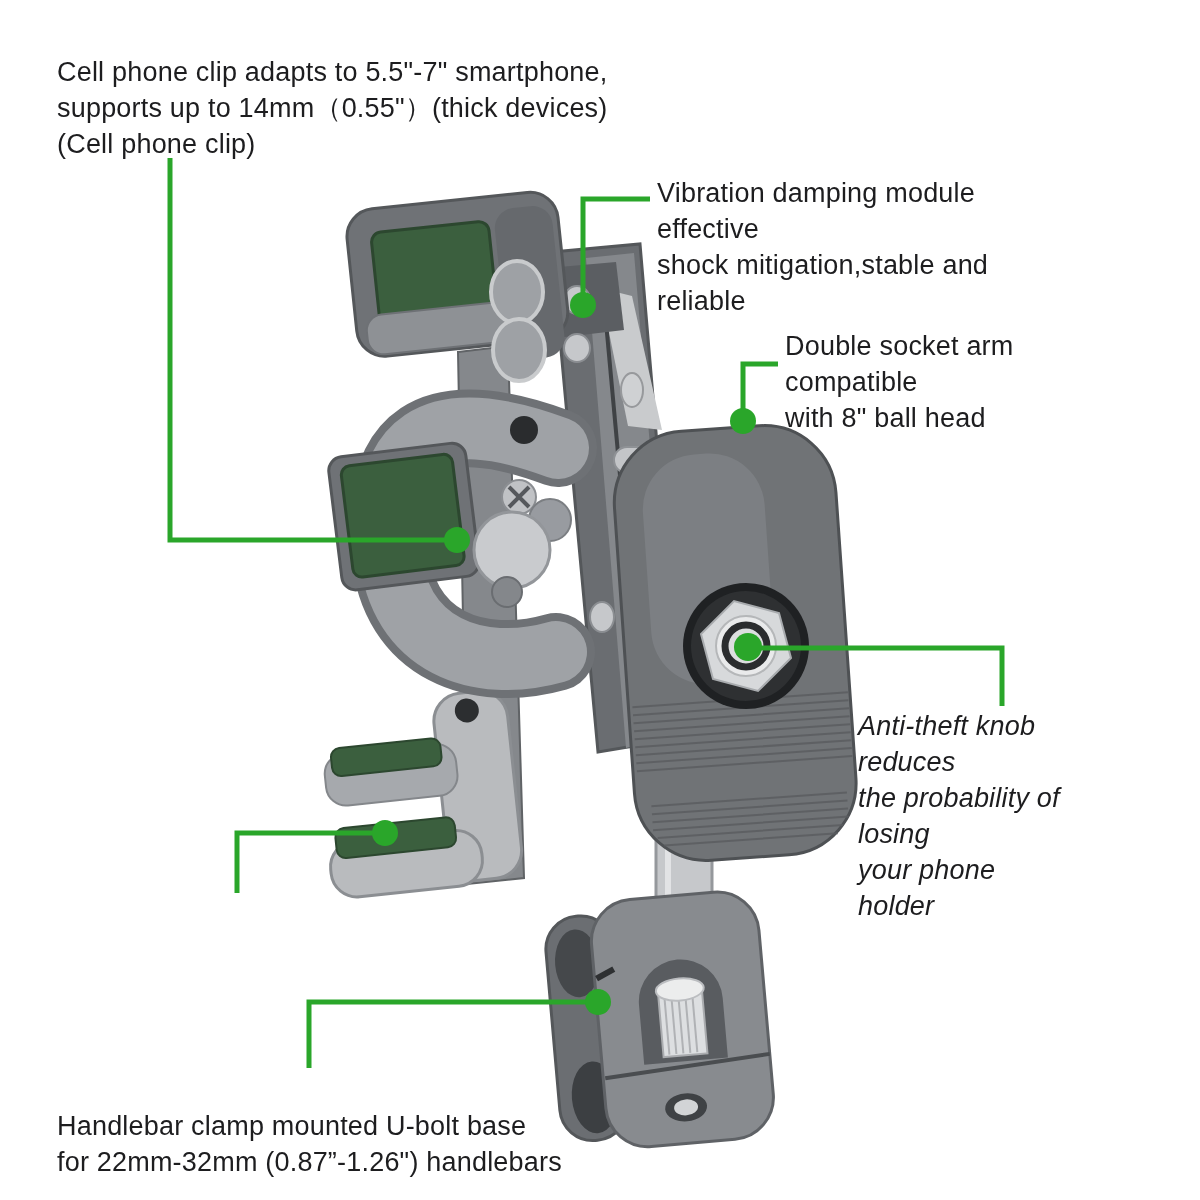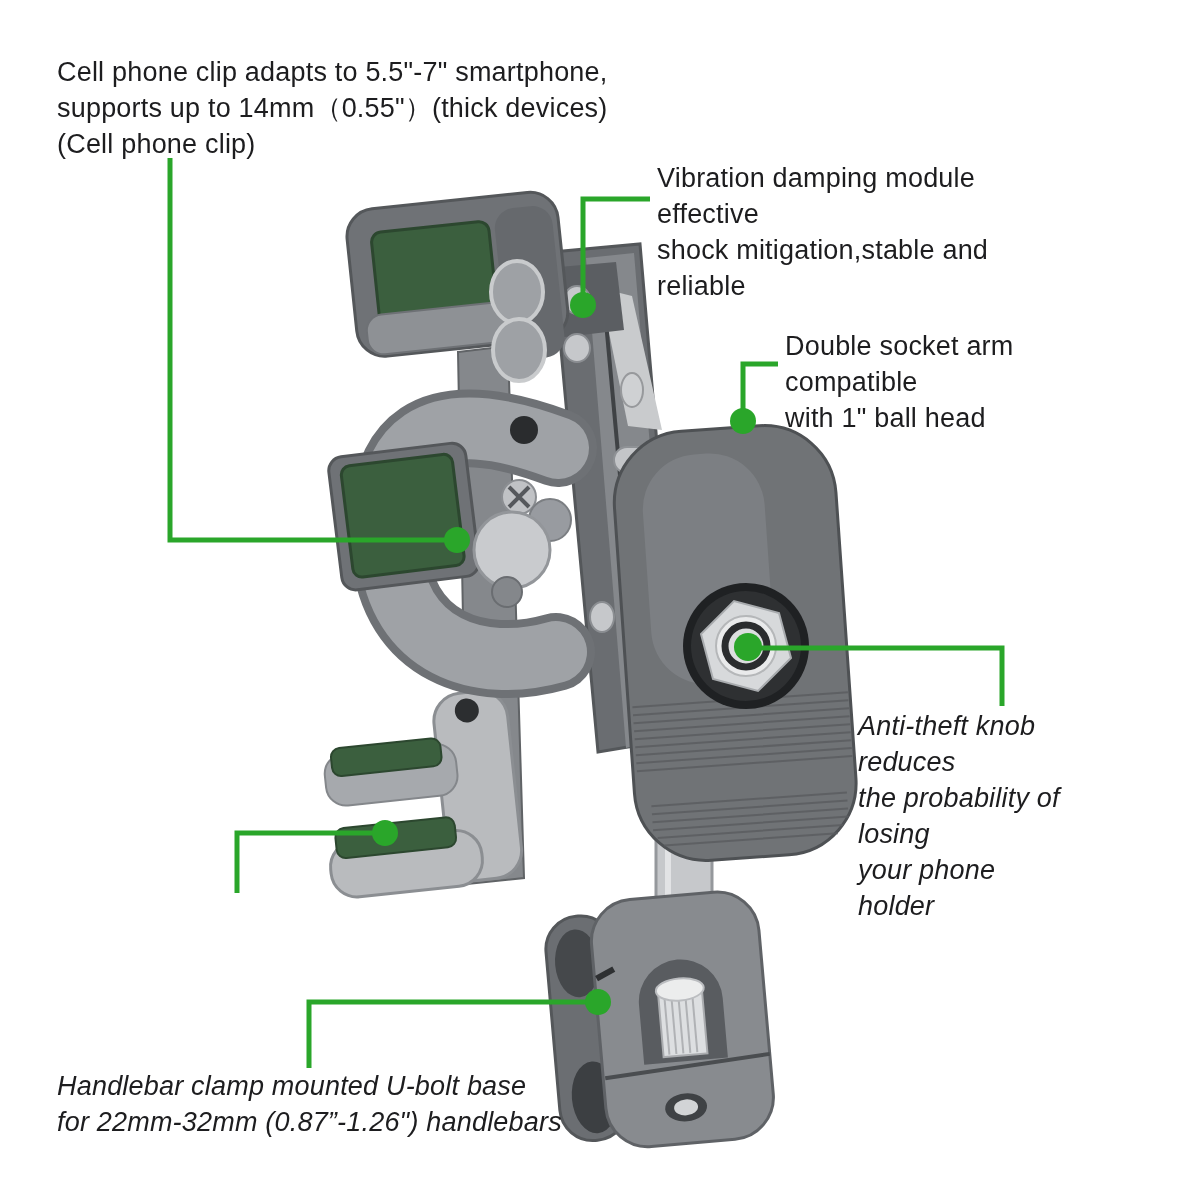--- a/index.html
+++ b/index.html
@@ -2,25 +2,25 @@
 <html><head>
 <meta charset="utf-8">
 <style>
   html,body{margin:0;padding:0;background:#ffffff;}
   .canvas{position:relative;width:1070px;height:1200px;background:#ffffff;overflow:hidden;
           font-family:"Liberation Sans",sans-serif;}
   .product-svg{position:absolute;left:0;top:0;width:1200px;height:1200px;}
   .annotation{position:absolute;font-size:27px;line-height:36px;color:#1d1d1f;
               white-space:pre-line;letter-spacing:.2px;}
   .a-clip{left:57px;top:54px;}
-  .a-vibration{left:657px;top:160px;}
+  .a-vibration{left:657px;top:175px;}
   .a-socket{left:785px;top:328px;}
   .a-theft{left:858px;top:708px;font-style:italic;}
   .a-slip{left:60px;top:894px;}
-  .a-handlebar{left:57px;top:1068px;font-style:italic;}
+  .a-handlebar{left:57px;top:1108px;}
 </style>
 </head>
 <body>
 
 <div class="canvas">
 
   <svg class="product-svg" viewBox="0 0 1200 1200">
 
     <g>
       <polygon points="552,252 640,244 682,738 598,752" fill="#6a6d71" stroke="#54575a" stroke-width="3"></polygon>
@@ -156,21 +156,21 @@
   </svg>
 
   <div class="annotation a-clip">Cell phone clip adapts to 5.5"-7" smartphone,
 supports up to 14mm（0.55"）(thick devices)
 (Cell phone clip)</div>
 
   <div class="annotation a-vibration">Vibration damping module effective
 shock mitigation,stable and reliable</div>
 
   <div class="annotation a-socket">Double socket arm compatible
-with 1" ball head</div>
+with 8" ball head</div>
 
   <div class="annotation a-theft">Anti-theft knob reduces
 the probability of losing
 your phone holder</div>
 
 
   <div class="annotation a-handlebar">Handlebar clamp mounted U-bolt base
 for 22mm-32mm (0.87”-1.26") handlebars</div>
 </div>
 

